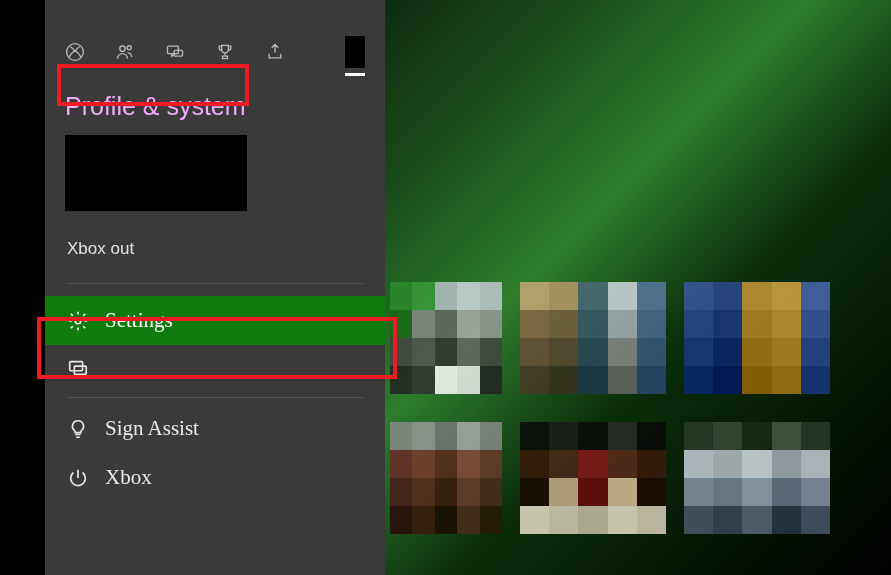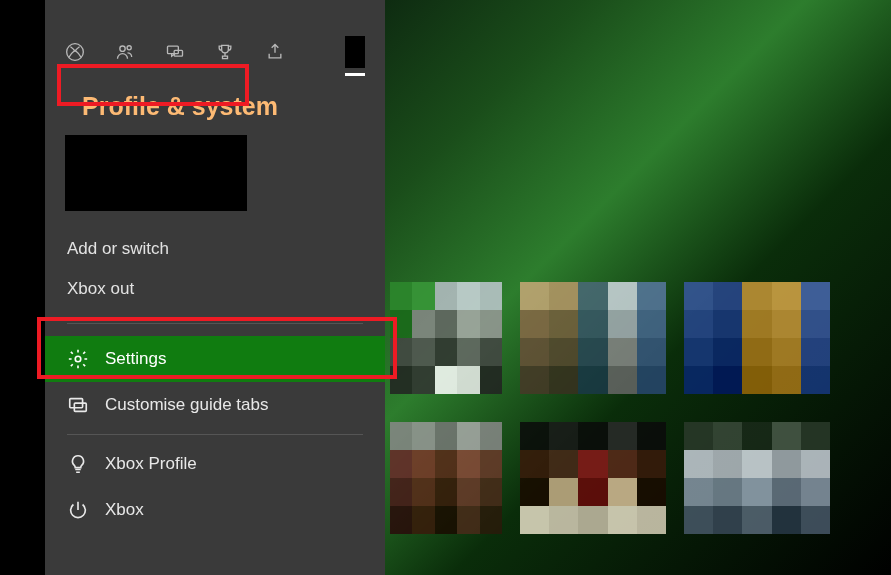--- a/index.html
+++ b/index.html
@@ -80,25 +80,24 @@
     }
     .avatar-underline {
       position: absolute;
       bottom: -8px;
       left: 0;
       right: 0;
       height: 3px;
       background: #fff;
     }
     .heading {
-      color: #fdba74;
+      color: #f0abfc;
       font-size: 25px;
-      font-weight: 700;
+      font-weight: 400;
       padding: 8px 20px 14px 20px;
-      margin-left: 17px;
     }
     .profile-card {
       margin: 0 20px 18px 20px;
       width: 182px;
       height: 76px;
       background: #000;
     }
     .simple-item {
       padding: 10px 22px;
       color: #e2e2e2;
@@ -112,22 +111,23 @@
     }
     .menu-section {
       margin-top: 12px;
     }
     .menu-item {
       display: flex;
       align-items: center;
       gap: 16px;
       padding: 12px 22px;
       color: #e8e8e8;
-      font-size: 17px;
+      font-size: 21px;
       cursor: pointer;
+      font-family: Liberation Serif, serif;
     }
     .menu-item.selected {
       background: #107c10;
       color: #fff;
     }
     .menu-icon {
       width: 22px;
       height: 22px;
       display: flex;
       align-items: center;
@@ -338,21 +338,20 @@
     <div style="flex:1"></div>
     <div class="avatar-tab">
       <div class="avatar-underline"></div>
     </div>
   </div>
 
   <div class="heading">Profile &amp; system</div>
 
   <div class="profile-card"></div>
 
-  <div class="simple-item">Add or switch</div>
   <div class="simple-item">Xbox out</div>
 
   <div class="divider"></div>
 
   <div class="menu-section">
     <div class="menu-item selected">
       <span class="menu-icon">
         <svg viewBox="0 0 24 24" fill="none" stroke="currentColor" stroke-width="1.8">
           <circle cx="12" cy="12" r="3"></circle>
           <path d="M12 2v3M12 19v3M4.2 4.2l2.1 2.1M17.7 17.7l2.1 2.1M2 12h3M19 12h3M4.2 19.8l2.1-2.1M17.7 6.3l2.1-2.1"></path>
@@ -360,33 +359,32 @@
       </span>
       <span>Settings</span>
     </div>
     <div class="menu-item">
       <span class="menu-icon">
         <svg viewBox="0 0 24 24" fill="none" stroke="currentColor" stroke-width="1.8">
           <rect x="3" y="5" width="14" height="10" rx="1"></rect>
           <rect x="8" y="10" width="13" height="9" rx="1"></rect>
         </svg>
       </span>
-      <span>Customise guide tabs</span>
     </div>
 
     <div class="divider2"></div>
 
     <div class="menu-item">
       <span class="menu-icon">
         <svg viewBox="0 0 24 24" fill="none" stroke="currentColor" stroke-width="1.8">
           <path d="M9 18h6M10 21h4"></path>
           <path d="M12 3a6 6 0 0 0-4 10.5c.8.8 1 1.5 1 2.5h6c0-1 .2-1.7 1-2.5A6 6 0 0 0 12 3z"></path>
         </svg>
       </span>
-      <span>Xbox Profile</span>
+      <span>Sign Assist</span>
     </div>
     <div class="menu-item">
       <span class="menu-icon">
         <svg viewBox="0 0 24 24" fill="none" stroke="currentColor" stroke-width="1.8">
           <path d="M12 3v9"></path>
           <path d="M7 6a8 8 0 1 0 10 0"></path>
         </svg>
       </span>
       <span>Xbox</span>
     </div>

